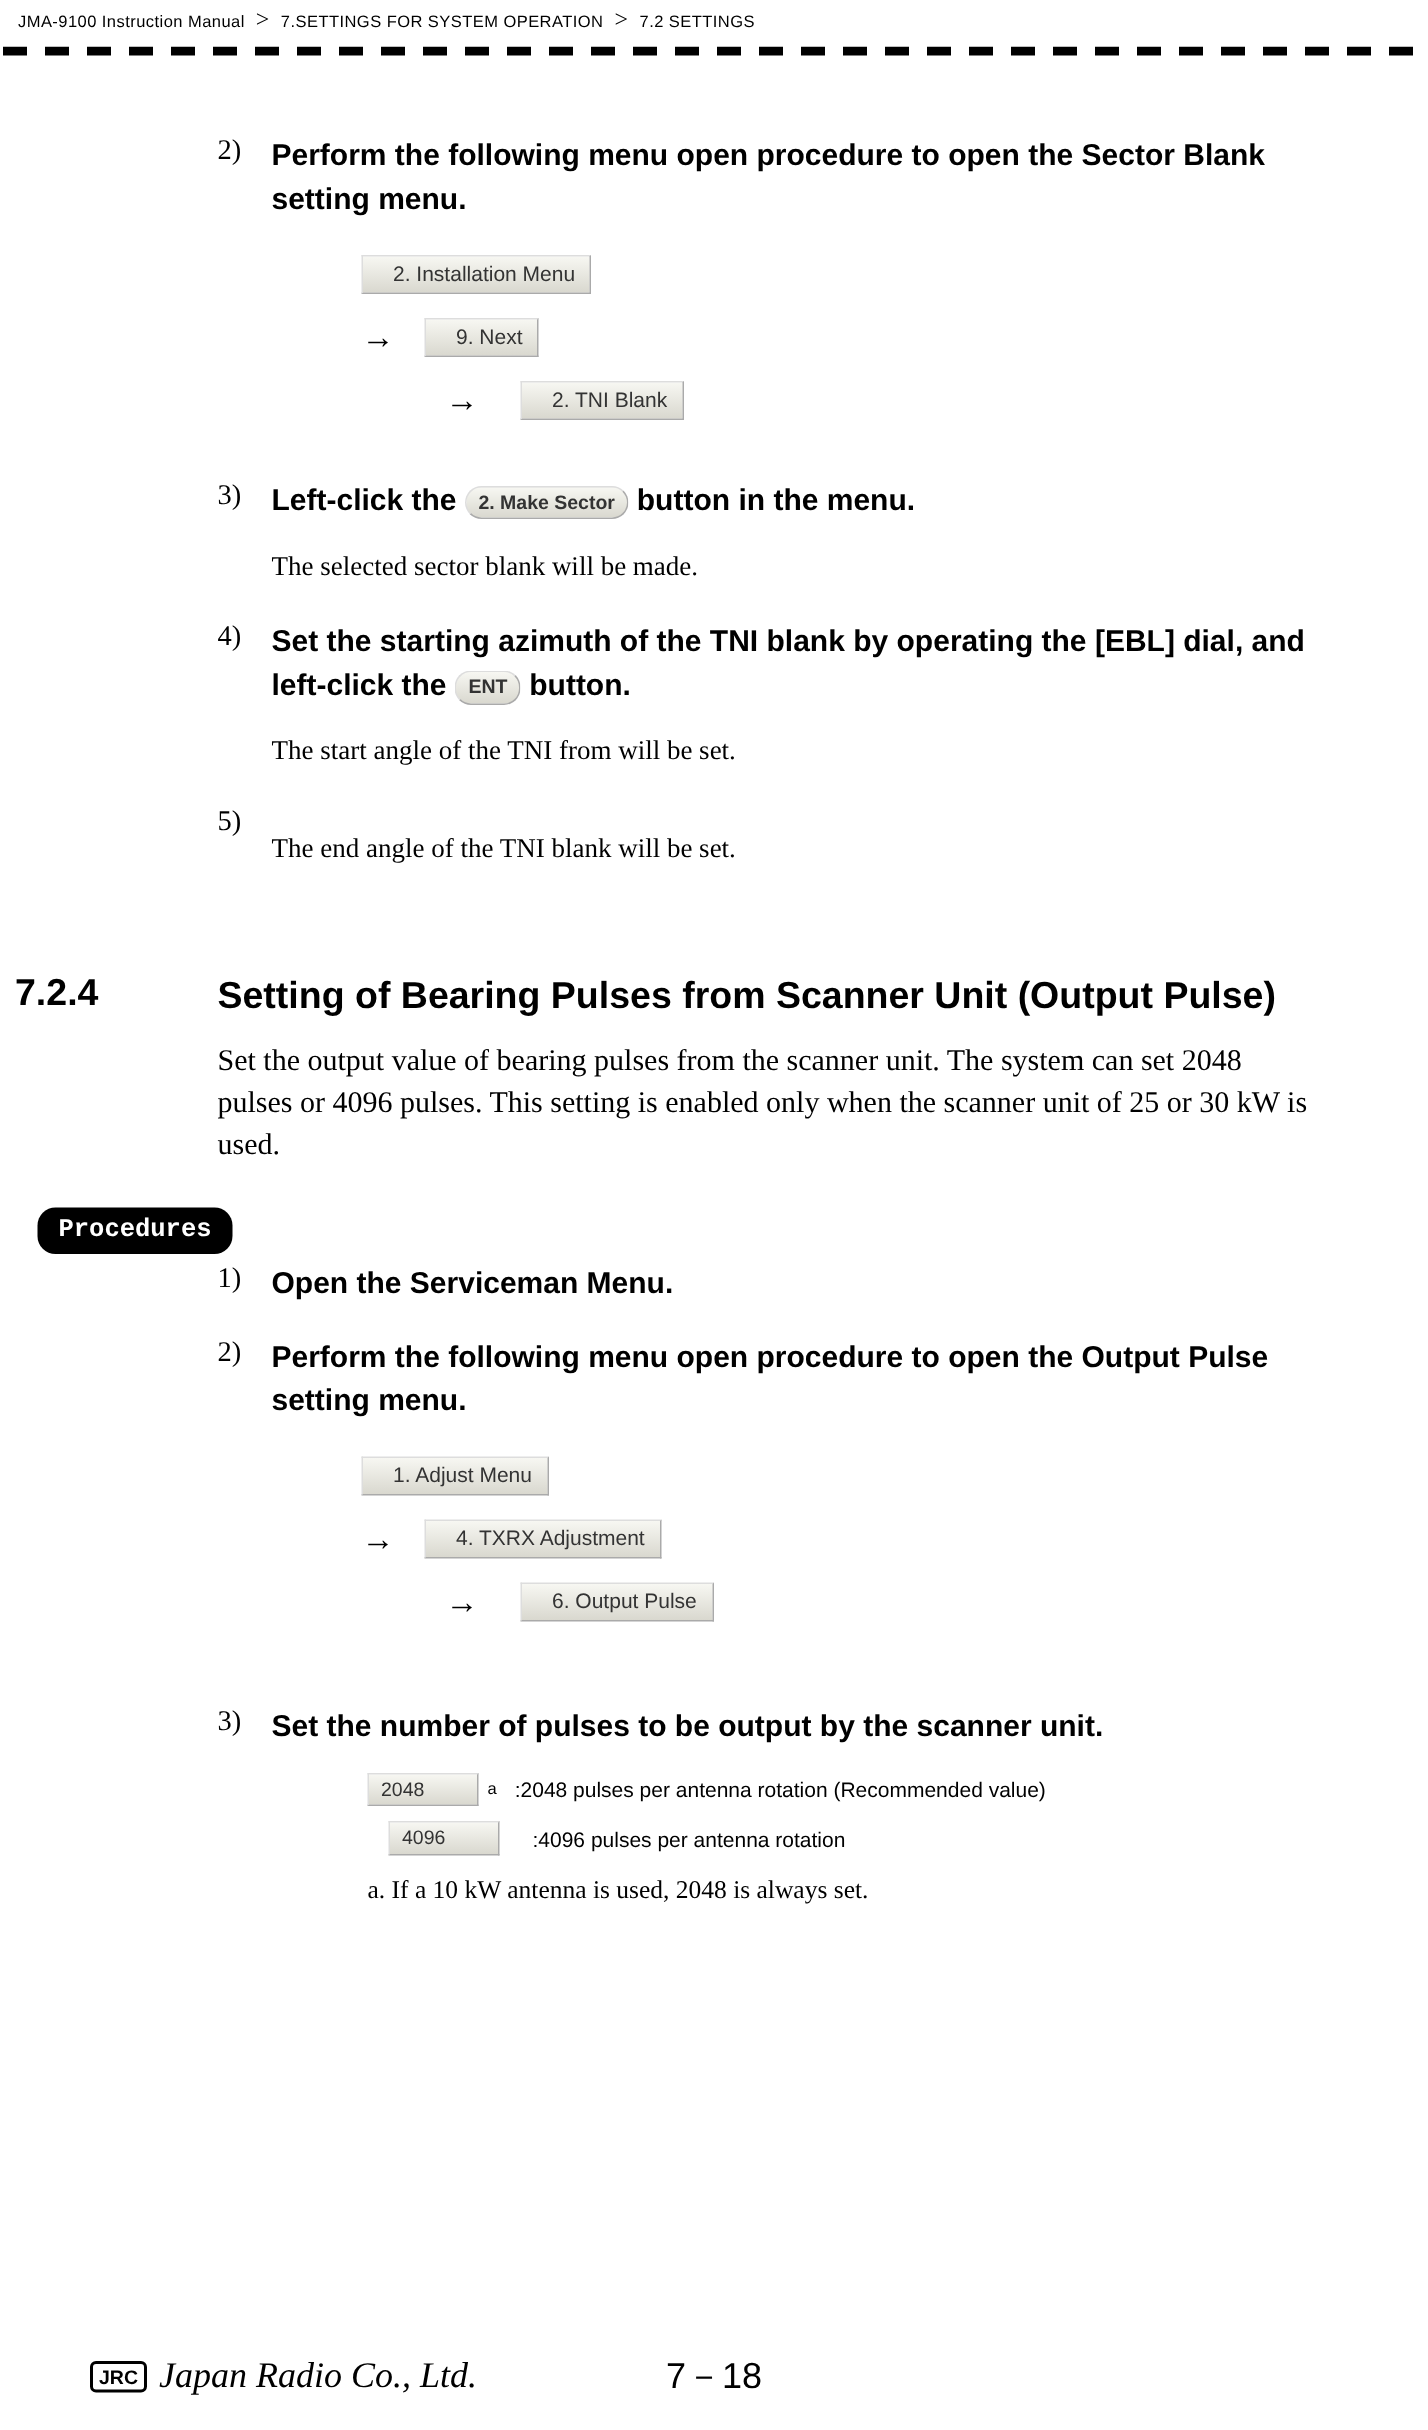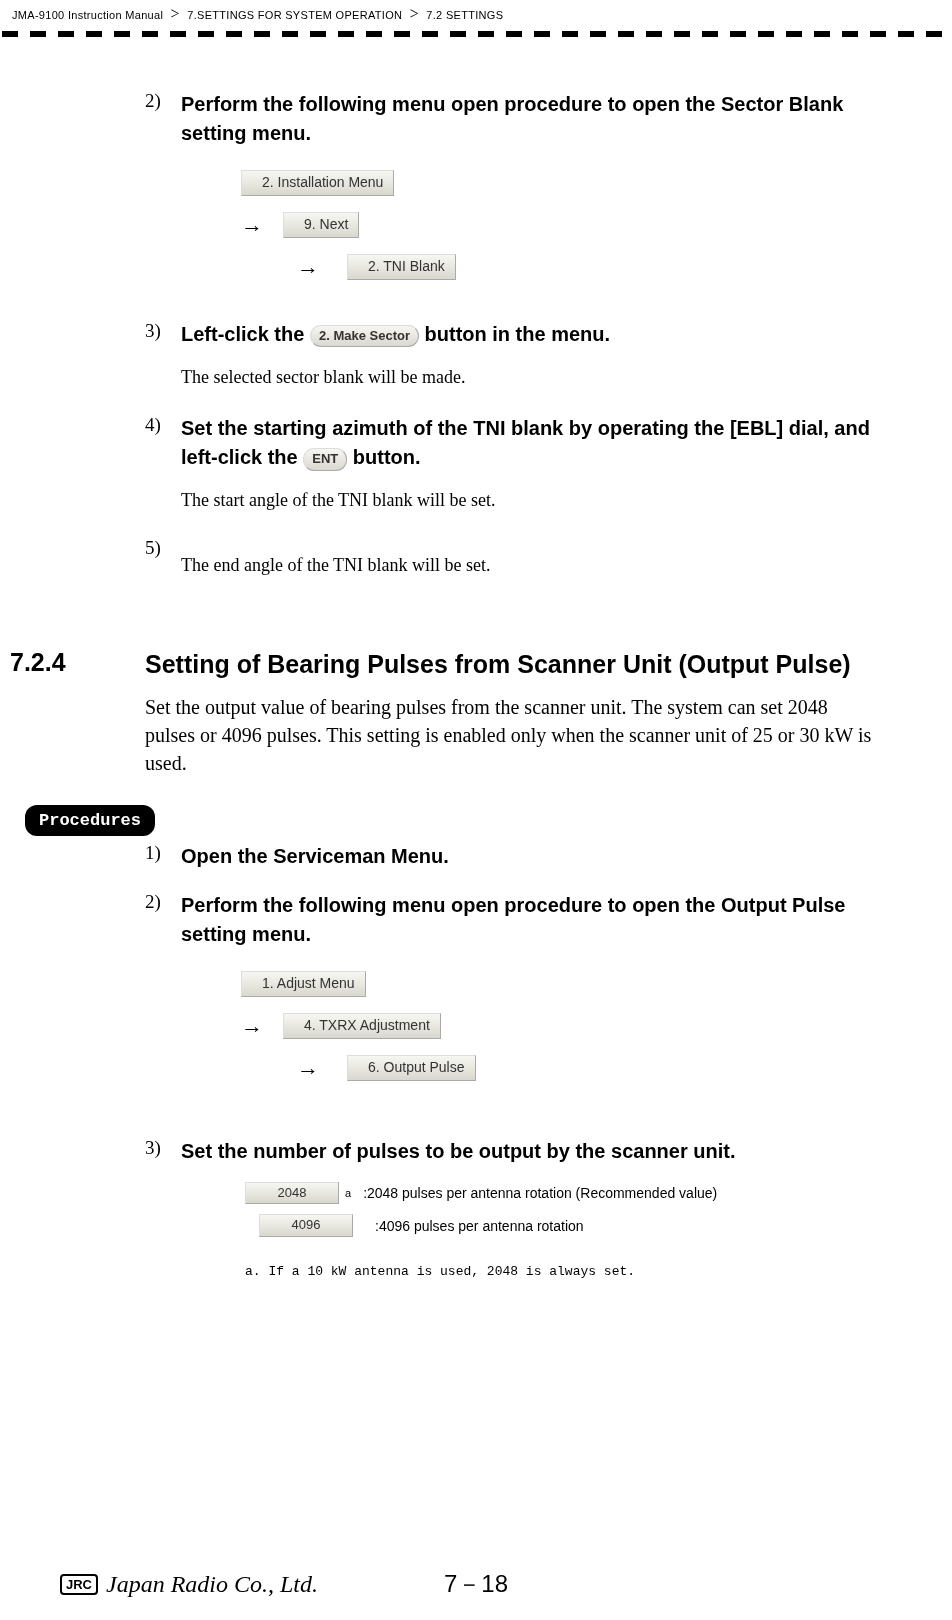--- a/index.html
+++ b/index.html
@@ -106,27 +106,27 @@
     font-weight: bold;
     font-size: 17px;
     padding: 6px 14px;
     border-radius: 12px;
     margin-top: 28px;
     margin-left: -120px;
     margin-bottom: 6px;
   }
   .option-tbl { margin-top: 16px; margin-left: 64px; }
   .option-row { display: flex; align-items: center; margin-bottom: 10px; }
-  .option-row .uibtn { width: 94px; text-align: center; }
+  .option-row .uibtn { width: 74px; text-align: left; }
   .sup { font-family: Arial, sans-serif; font-size: 11px; vertical-align: super; margin-left: 6px; margin-right: 6px; }
   .option-desc { font-family: Arial, Helvetica, sans-serif; font-size: 14px; margin-left: 6px; }
   .footnote {
-    font-family: Liberation Mono, monospace;
-    font-size: 13px;
-    margin-top: 27px;
+    font-family: Liberation Serif, serif;
+    font-size: 17px;
+    margin-top: 13px;
     margin-left: 64px;
   }
   .footer {
     position: absolute;
     bottom: 20px;
     left: 0; right: 0;
     display: flex;
     justify-content: center;
     align-items: center;
     font-family: Arial, sans-serif;
@@ -237,21 +237,21 @@
     </li>
 
     <li style="margin-top:24px;">
       <span class="num">4)</span>
       <div class="body-col">
         <div class="step-title">
           <span>Set the starting azimuth of the TNI blank by operating the [EBL] dial, and left-click the </span>
           <span class="uibtn small inline-btn">ENT</span>
           <span> button.</span>
         </div>
-        <div class="step-body">The start angle of the TNI blank will be set.</div>
+        <div class="step-body">The start angle of the TNI from will be set.</div>
       </div>
     </li>
 
     <li style="margin-top:24px;">
       <span class="num">5)</span>
       <div class="body-col">
         <div class="step-body">The end angle of the TNI blank will be set.</div>
       </div>
     </li>
   </ul>

